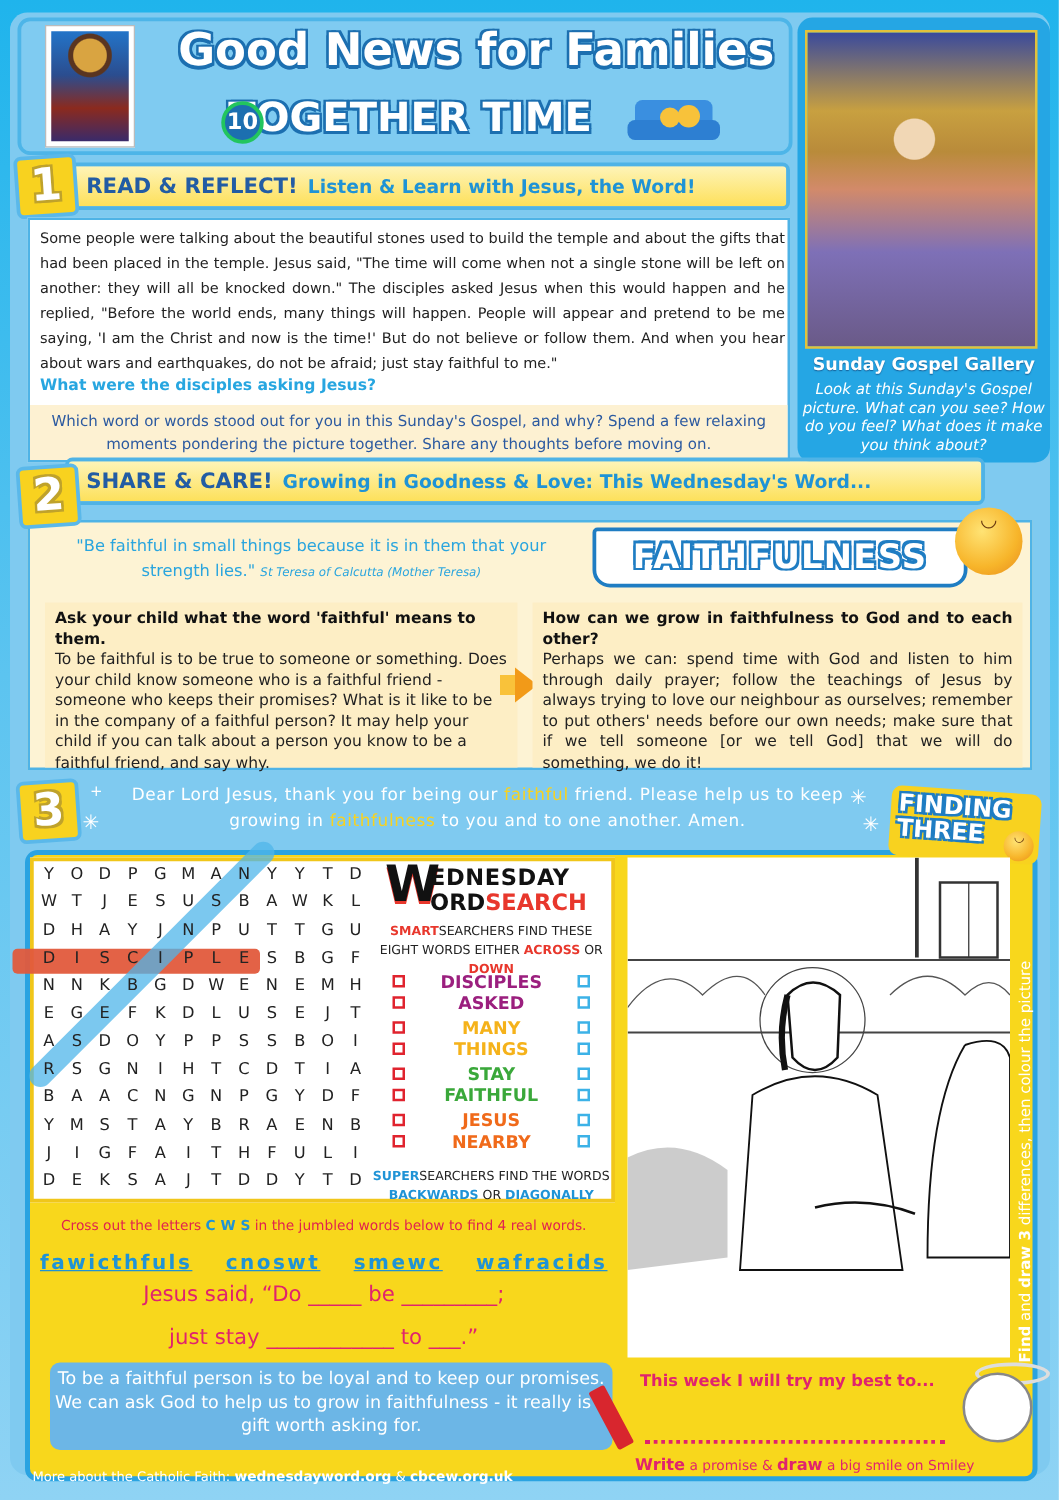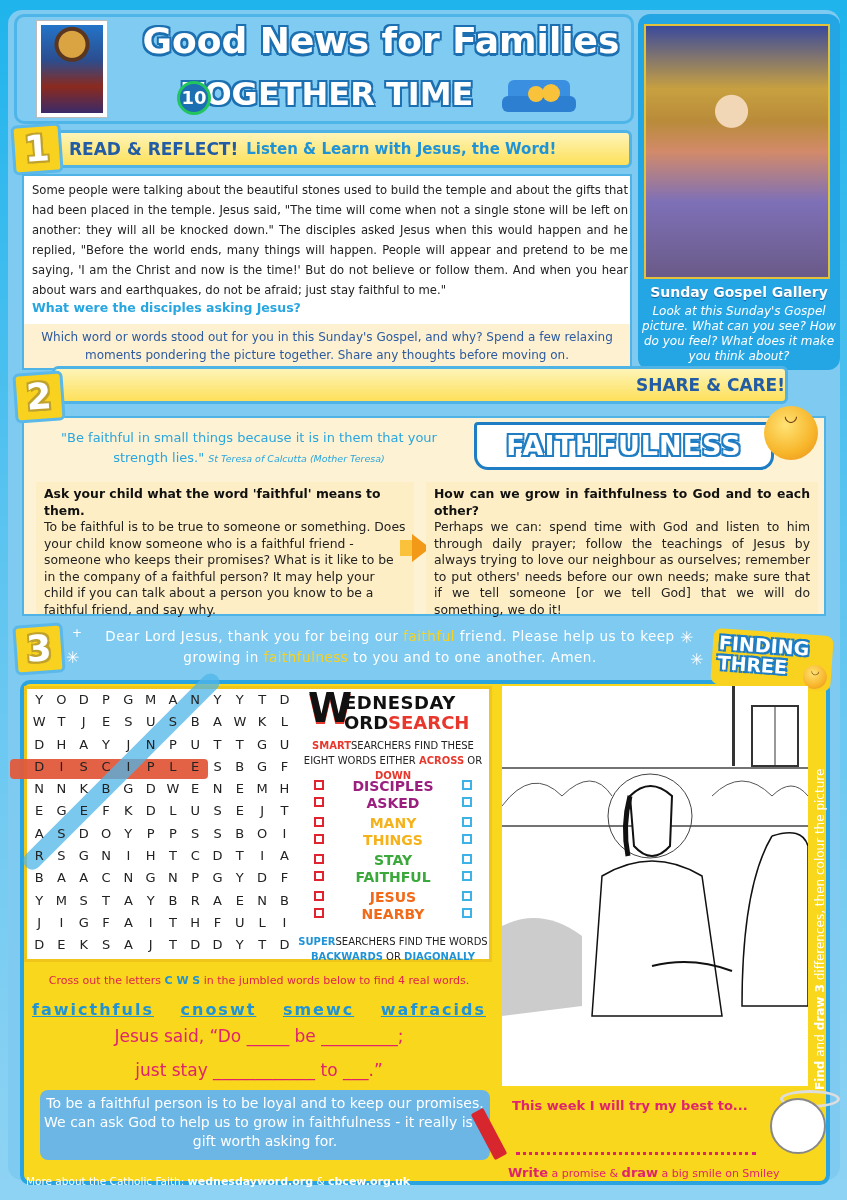--- a/index.html
+++ b/index.html
@@ -287,22 +287,23 @@
     <b>Ask your child what the word 'faithful' means to them.</b><br>
     <span>To be faithful is to be true to someone or something. Does your child know someone who is a faithful friend - someone who keeps their promises? What is it like to be in the company of a faithful person? It may help your child if you can talk about a person you know to be a faithful friend, and say why.</span>
   </div>
   <div class="arrow-tail"></div>
   <div class="arrow"></div>
   <div class="s2-right">
     <b>How can we grow in faithfulness to God and to each other?</b><br>
     <span>Perhaps we can: spend time with God and listen to him through daily prayer; follow the teachings of Jesus by always trying to love our neighbour as ourselves; remember to put others' needs before our own needs; make sure that if we tell someone [or we tell God] that we will do something, we do it!</span>
   </div>
 </div>
-<div class="sec-bar" style="left:52px;top:366px;width:736px;justify-content:flex-end;">
+<div class="sec-bar" style="left:52px;top:366px;width:736px;">
   <span class="big">SHARE &amp; CARE!</span>
+  <span class="small">Growing in Goodness &amp; Love: This Wednesday's Word...</span>
 </div>
 <div class="sec-num" style="left:14px;top:372px;">2</div>
 <div class="smiley" style="left:764px;top:406px;width:54px;height:54px;"></div>
 
 <div class="sec-num" style="left:14px;top:624px;">3</div>
 <span class="sparkle" style="left:72px;top:626px;font-size:12px;">+</span>
 <span class="sparkle" style="left:66px;top:648px;">✳</span>
 <span class="sparkle" style="left:680px;top:628px;">✳</span>
 <span class="sparkle" style="left:690px;top:650px;">✳</span>
 <div class="prayer">

